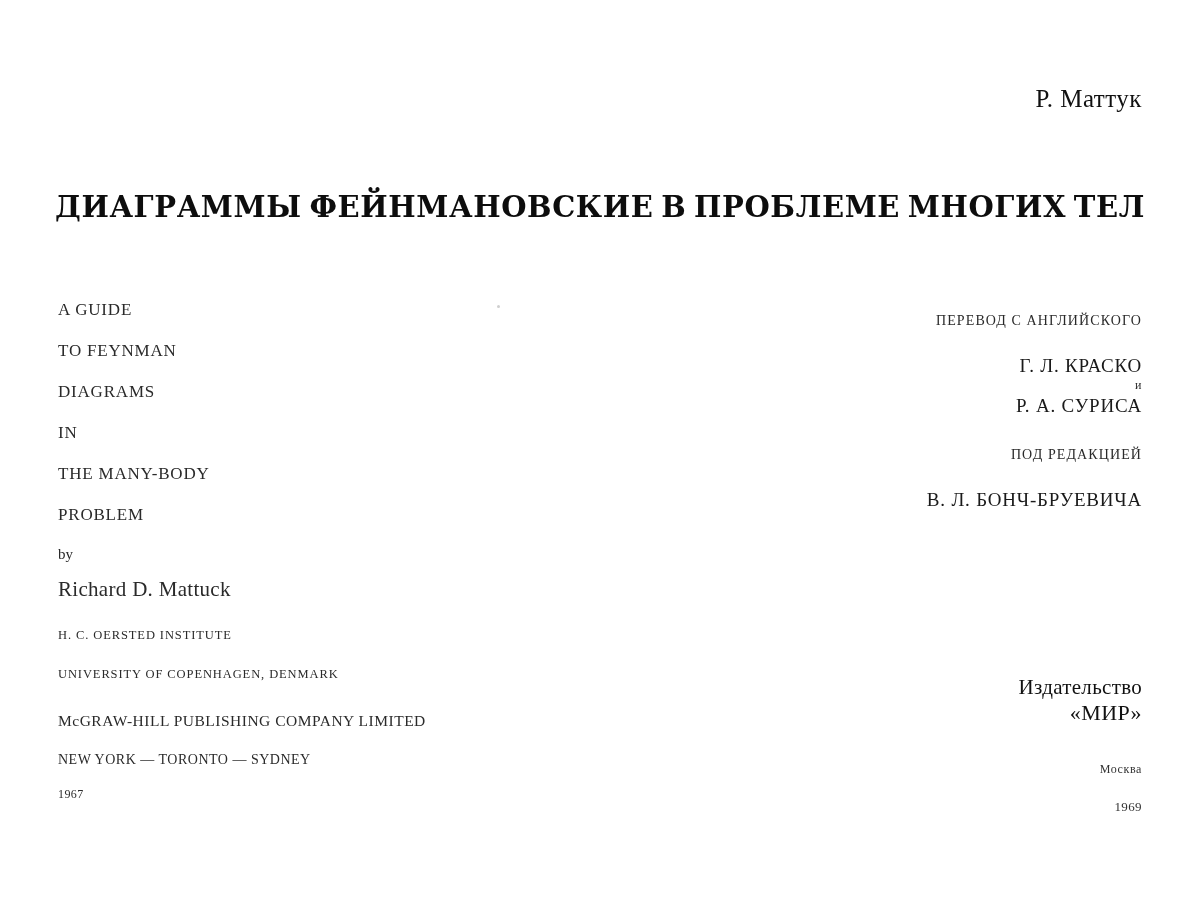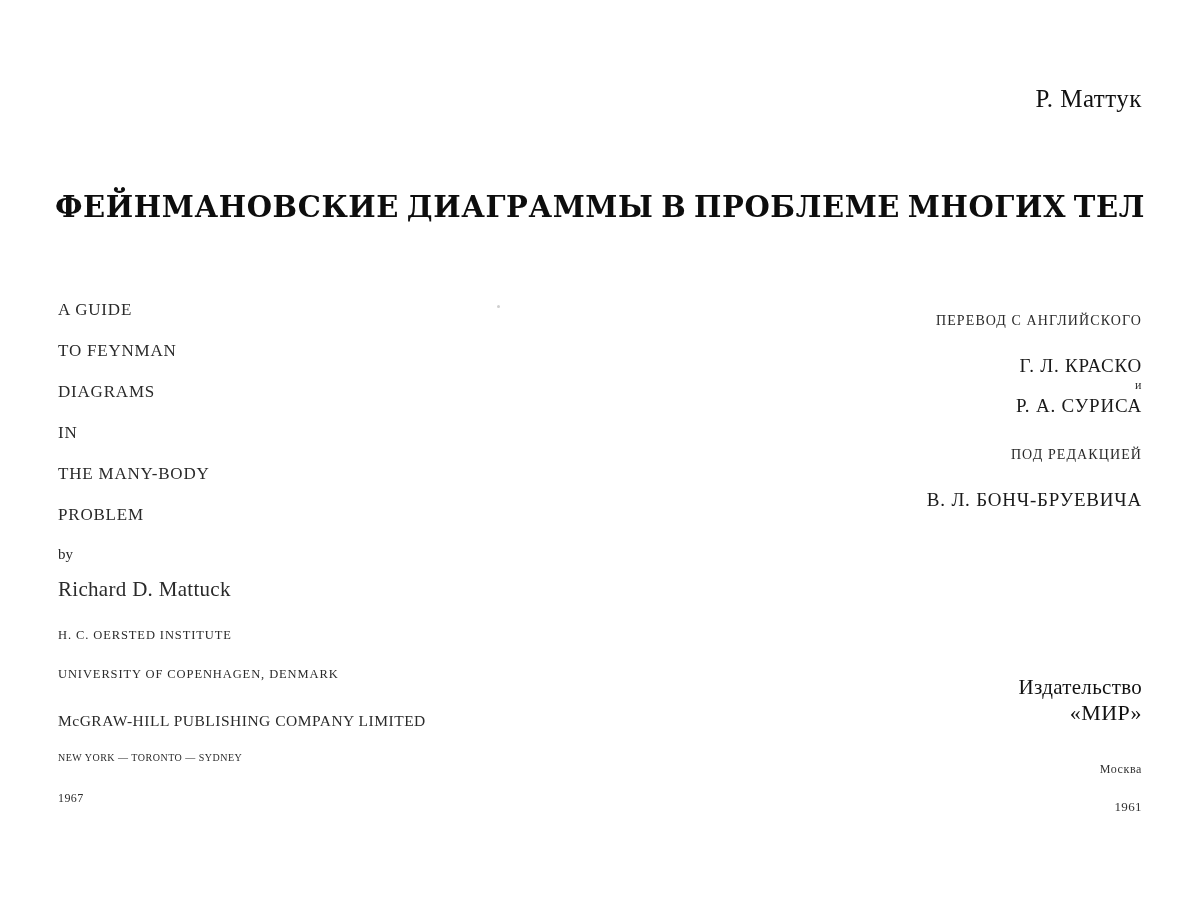--- a/index.html
+++ b/index.html
@@ -88,23 +88,23 @@
     font-size: 15.5px;
     letter-spacing: 0.5px;
     margin-bottom: 22px;
   }
   .ln-city {
     font-size: 15.5px;
     letter-spacing: 0.5px;
     margin-bottom: 22px;
   }
   .ln-cities {
-    font-size: 10px;
-    letter-spacing: 0.5px;
-    margin-bottom: 28px;
+    font-size: 14px;
+    letter-spacing: 0.5px;
+    margin-bottom: 19px;
   }
   .ln-year {
     font-size: 12px;
     letter-spacing: 0.4px;
   }
 
   
   .right-col {
     position: absolute;
     right: 58px;
@@ -199,22 +199,22 @@
   }
 </style>
 </head>
 <body>
 
 <div class="page">
 
   <div class="author-ru">Р. Маттук</div>
 
   <div class="title-ru">
+    <span class="word">ДИАГРАММЫ</span>
     <span class="word">ФЕЙНМАНОВСКИЕ</span>
-    <span class="word">ДИАГРАММЫ</span>
     <span class="word">В</span>
     <span class="word">ПРОБЛЕМЕ</span>
     <span class="word">МНОГИХ</span>
     <span class="word">ТЕЛ</span>
   </div>
 
   <div class="speck"></div>
 
   <div class="left-col">
     <div class="ln ln-caps">A GUIDE</div>
@@ -238,16 +238,16 @@
     <div class="rn-and">и</div>
     <div class="rn-name2">Р. А. СУРИСА</div>
     <div class="rn-editor-label">ПОД РЕДАКЦИЕЙ</div>
     <div class="rn-editor-name">В. Л. БОНЧ-БРУЕВИЧА</div>
   </div>
 
   <div class="pub-ru">
     <div class="pr-name">Издательство</div>
     <div class="pr-mir">«МИР»</div>
     <div class="pr-city">Москва</div>
-    <div class="pr-year">1961</div>
+    <div class="pr-year">1969</div>
   </div>
 
 </div>
 
 </body></html>

